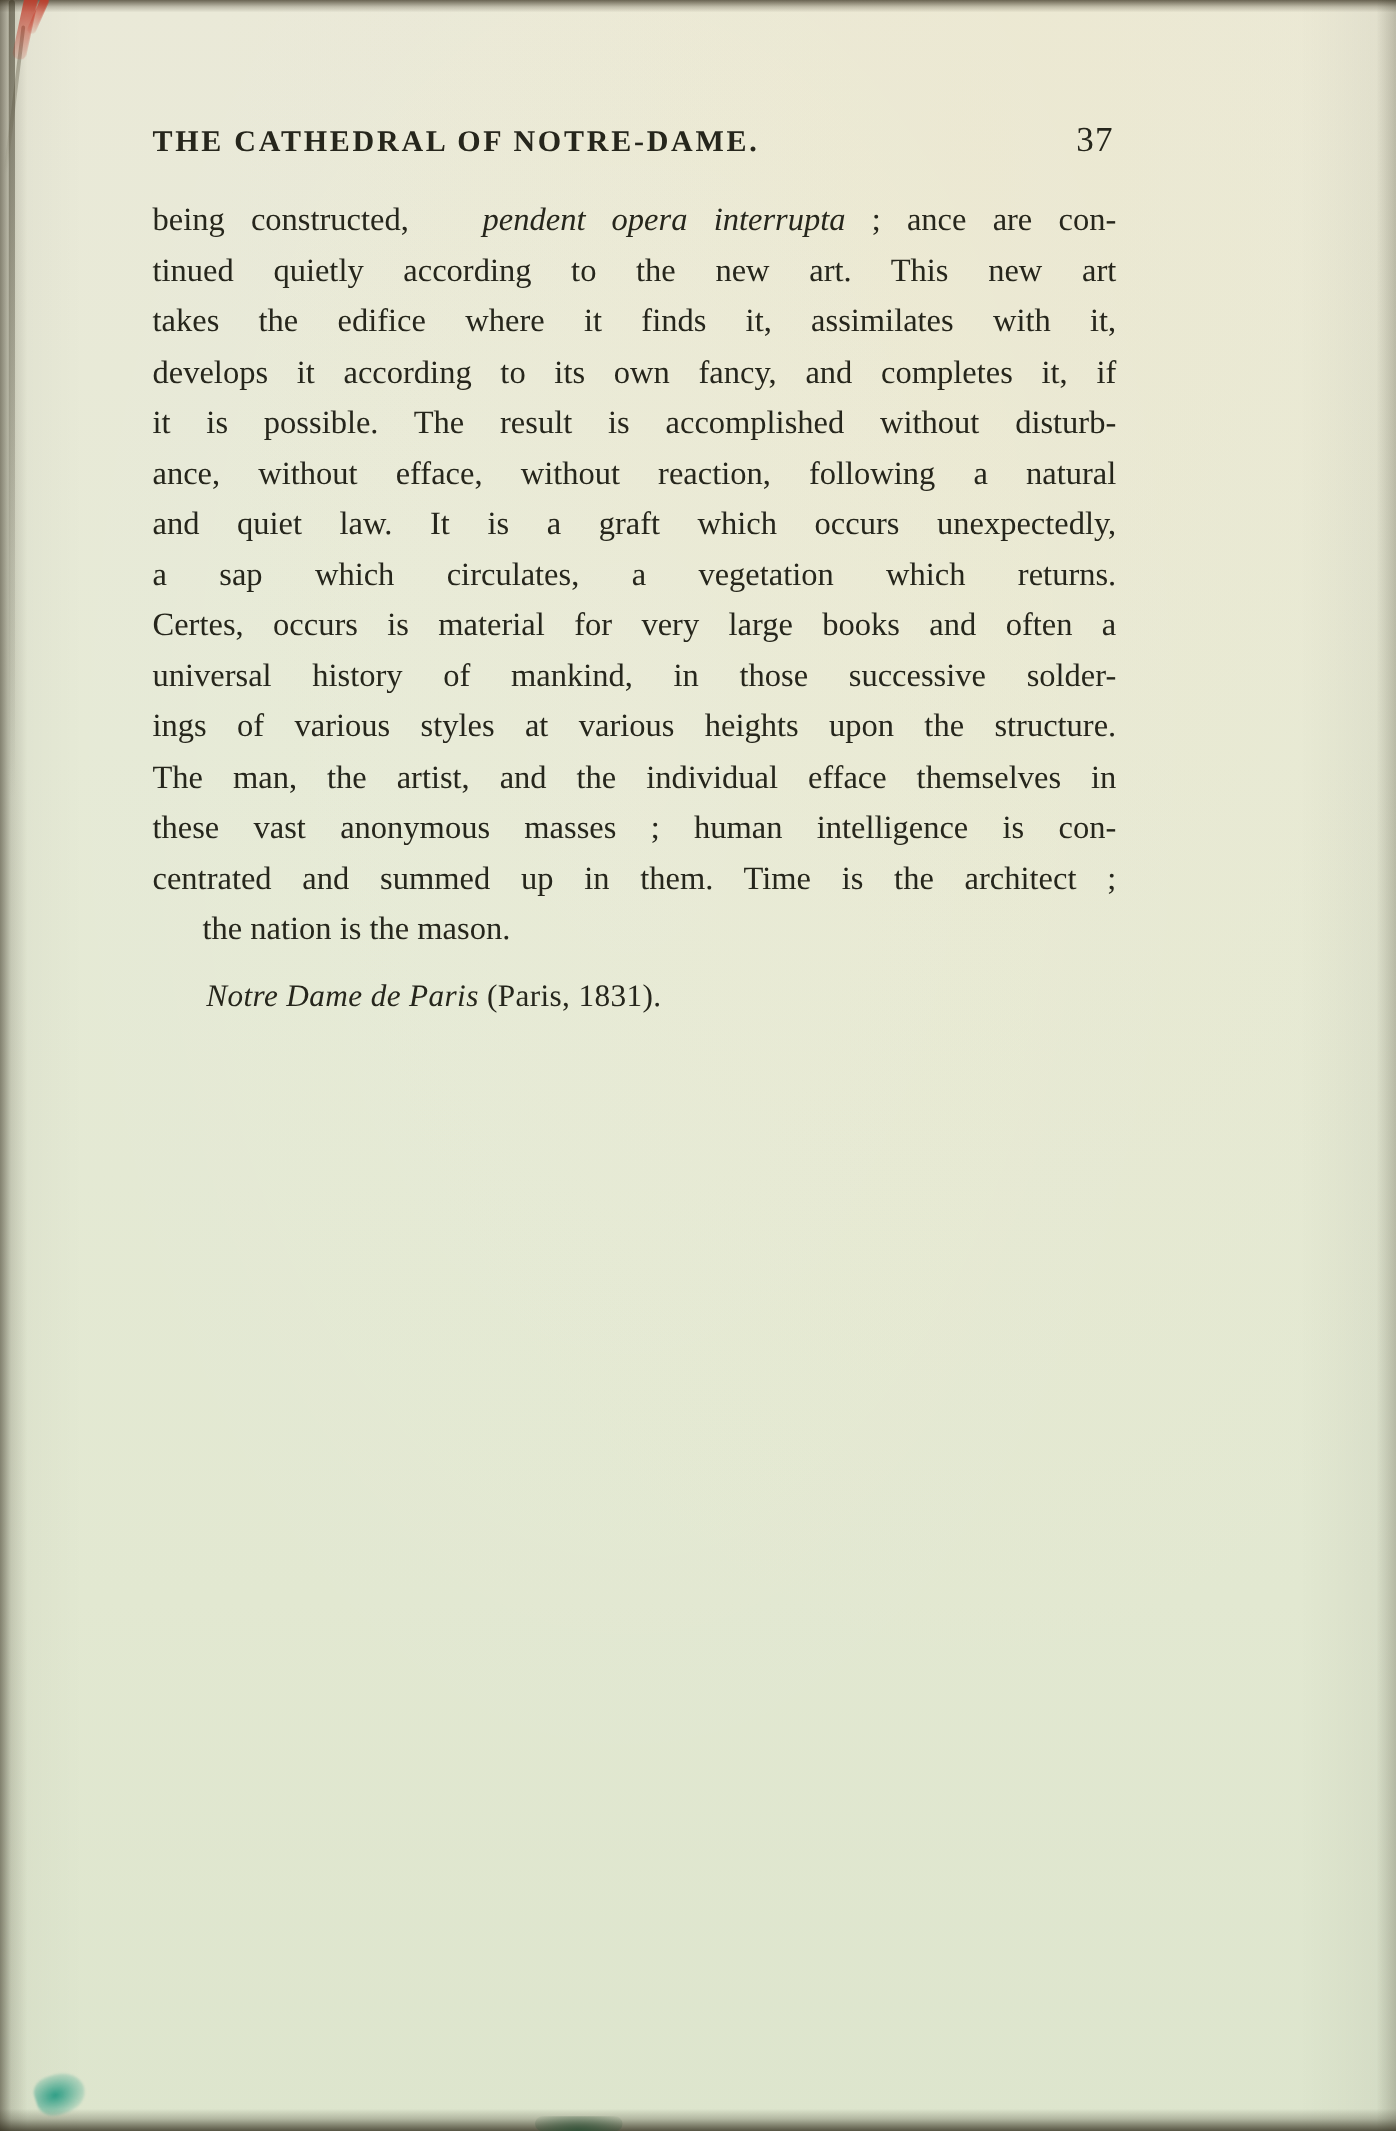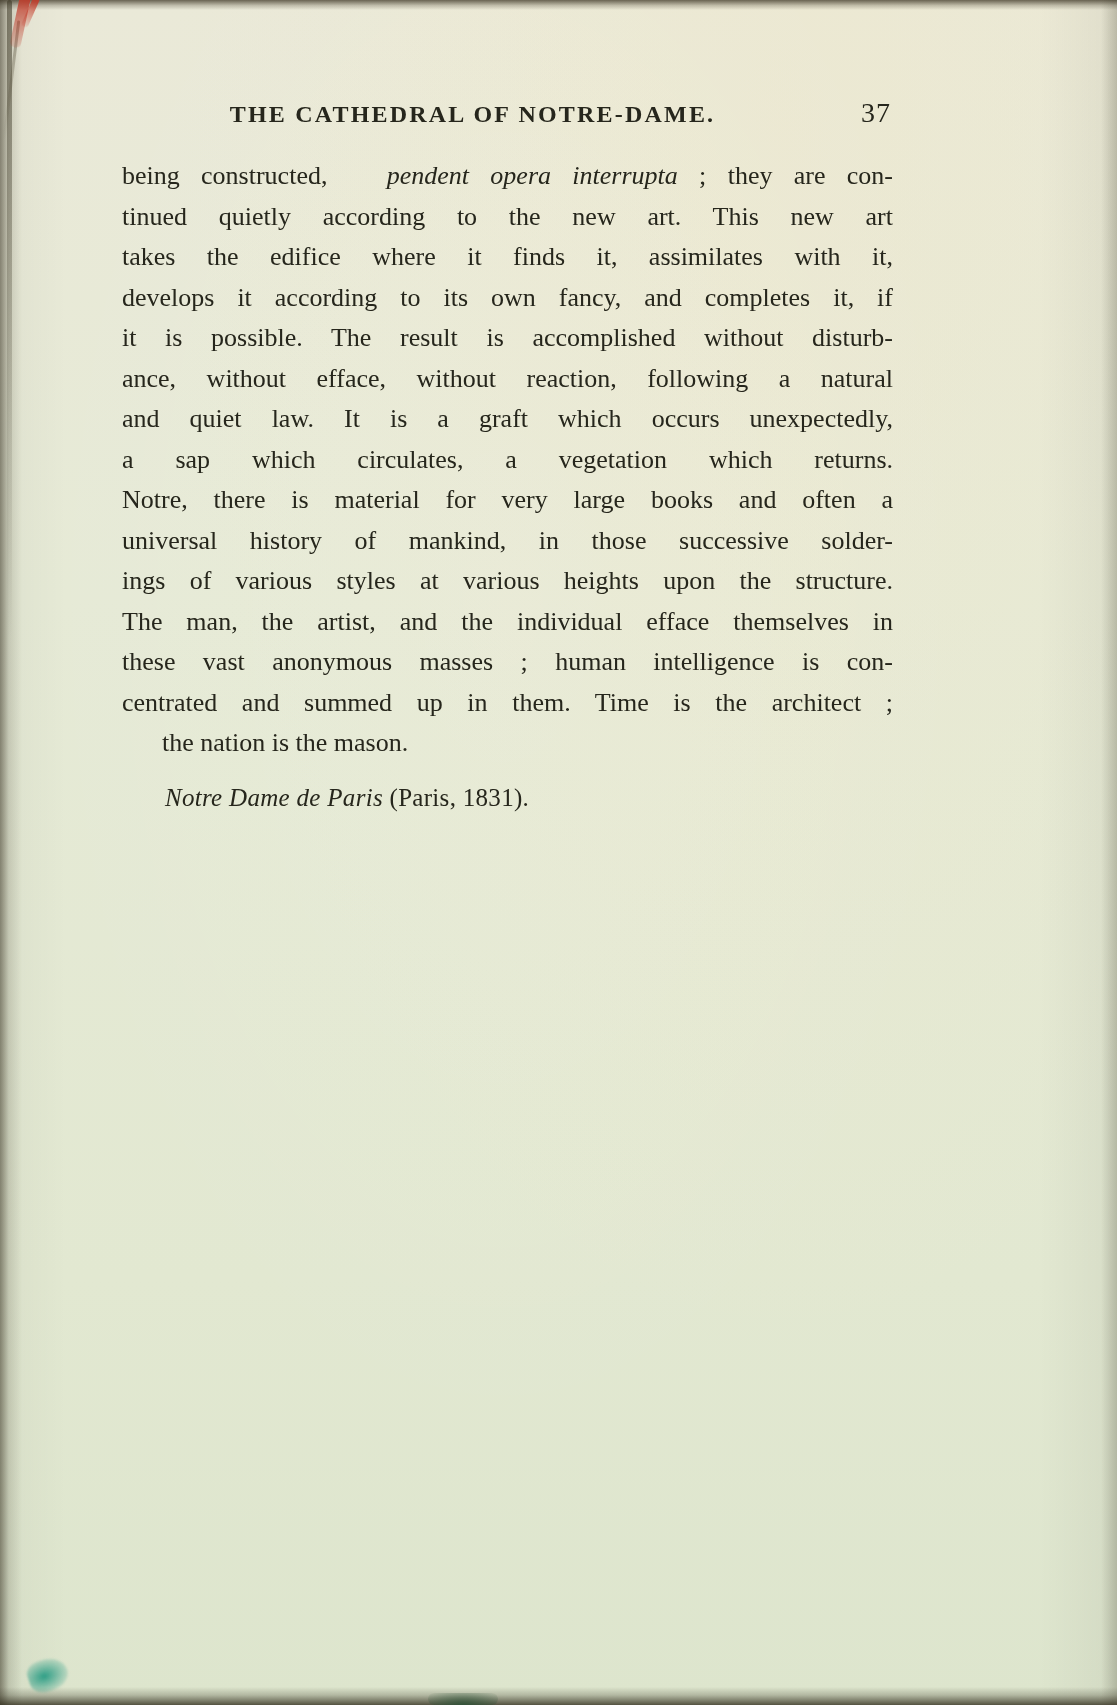--- a/index.html
+++ b/index.html
@@ -82,21 +82,20 @@
   }
 
   
   .running-head {
     position: absolute;
     left: 122px; top: 101px; width: 771px; height: 36px;
   }
   .running-head .title {
     position: absolute;
     left: 0; right: 70px; top: 0;
-    text-align: center;
     font-weight: bold;
     font-size: 24px;
     letter-spacing: 2.2px;
     white-space: nowrap;
   }
   .running-head .pagenum {
     position: absolute;
     right: 2px; top: -4px;
     font-size: 28px;
     letter-spacing: 1px;
@@ -146,29 +145,29 @@
   <div class="artifact red-mark-2"></div>
   <div class="artifact teal-mark"></div>
   <div class="artifact green-spot"></div>
 
   <div class="running-head">
     <span class="title">THE CATHEDRAL OF NOTRE-DAME.</span>
     <span class="pagenum">37</span>
   </div>
 
   <div class="body-text">
-    <div class="line"><span>being constructed, </span><i>pendent opera interrupta</i><span> ; they are con-</span></div>
+    <div class="line"><span>being constructed, </span><i>pendent opera interrupta</i><span> ; ance are con-</span></div>
     <div class="line">tinued quietly according to the new art. This new art</div>
     <div class="line">takes the edifice where it finds it, assimilates with it,</div>
     <div class="line">develops it according to its own fancy, and completes it, if</div>
     <div class="line">it is possible. The result is accomplished without disturb-</div>
     <div class="line">ance, without efface, without reaction, following a natural</div>
     <div class="line">and quiet law. It is a graft which occurs unexpectedly,</div>
     <div class="line">a sap which circulates, a vegetation which returns.</div>
-    <div class="line">Notre, there is material for very large books and often a</div>
+    <div class="line">Certes, occurs is material for very large books and often a</div>
     <div class="line">universal history of mankind, in those successive solder-</div>
     <div class="line">ings of various styles at various heights upon the structure.</div>
     <div class="line">The man, the artist, and the individual efface themselves in</div>
     <div class="line">these vast anonymous masses ; human intelligence is con-</div>
     <div class="line">centrated and summed up in them. Time is the architect ;</div>
     <div class="line para-end">the nation is the mason.</div>
   </div>
 
   <div class="citation">
     <i>Notre Dame de Paris</i><span> (Paris, 1831).</span>

